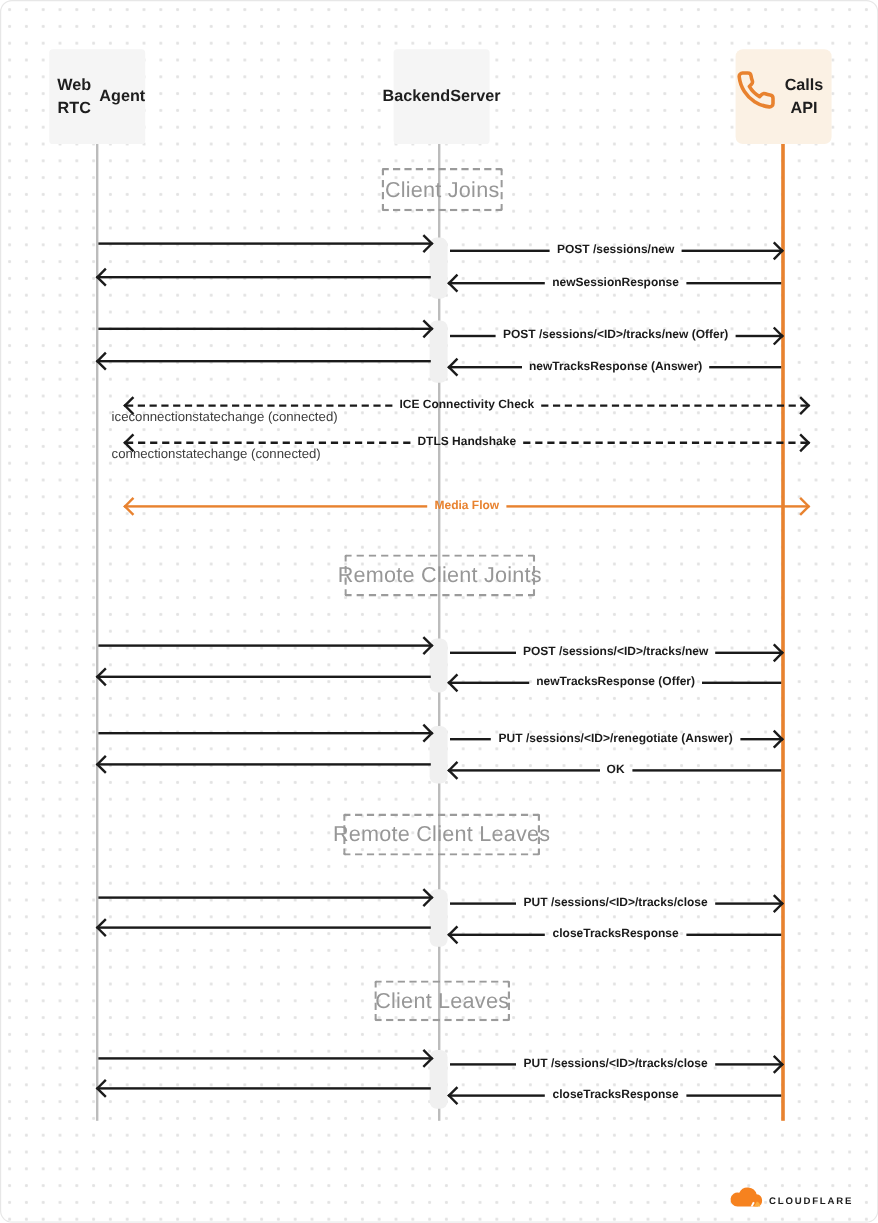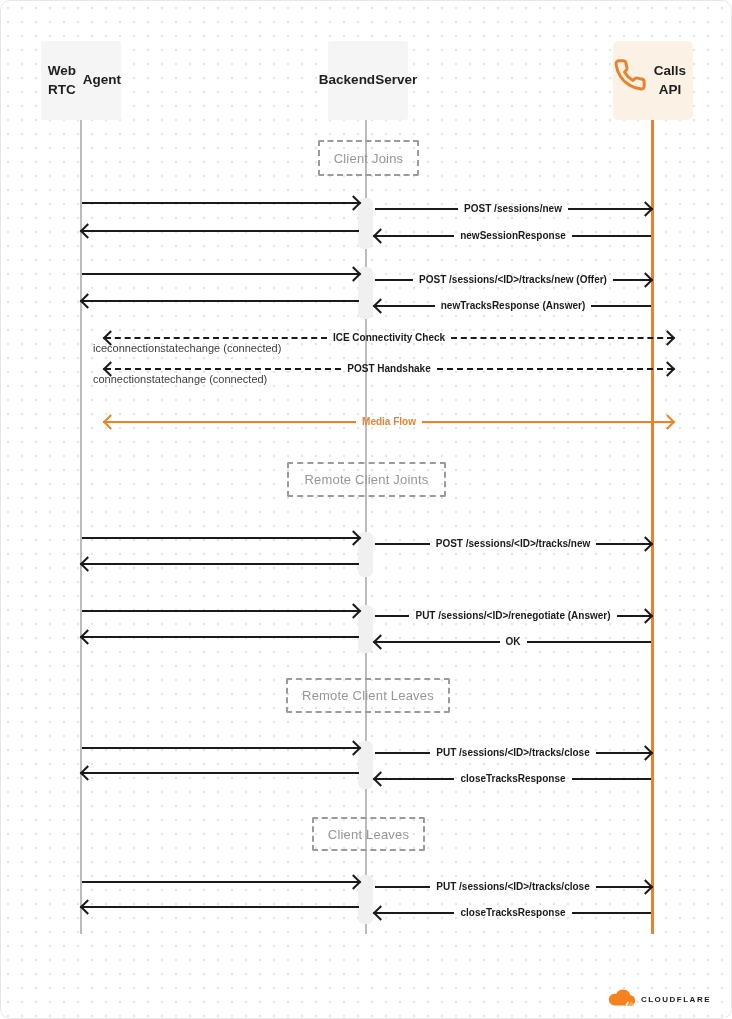--- a/index.html
+++ b/index.html
@@ -22,21 +22,21 @@
   .actor.api .phone{margin-bottom:6px;}
   
   .lifeline{position:absolute;top:119px;height:814px;width:2px;background:#bcbcbc;}
   .lifeline.orange{background:#E8822F;width:2.5px;}
   
   .activation{position:absolute;left:357px;width:15px;background:#f0f0f0;border-radius:6px;}
   
   .phase{
     position:absolute;border:2px dashed #9b9b9b;border-radius:2px;
     display:flex;align-items:center;justify-content:center;
-    font-size:13px;font-weight:500;color:#979797;letter-spacing:.2px;white-space:nowrap;
+    font-size:18px;font-weight:500;color:#979797;letter-spacing:.2px;white-space:nowrap;
   }
   
   .arrow{position:absolute;height:20px;display:flex;align-items:center;color:#1a1a1a;}
   .arrow.lane-l{left:81px;width:277px;}
   .arrow.lane-r{left:374px;width:276px;}
   .arrow.span-full{left:81px;width:568px;margin-left:23px;}
   .arrow.orange{color:#E8822F;}
   .seg{flex:1;min-width:3px;height:0;border-top:2.5px solid currentColor;}
   .seg.dash{border-top-style:dashed;}
   .albl{padding:0 6px;font-size:10px;font-weight:700;white-space:nowrap;line-height:1;}
@@ -143,21 +143,21 @@
       <span class="seg dash"></span>
       <span class="albl">ICE Connectivity Check</span>
       <span class="seg dash"></span>
       <span class="head e"></span>
   </div>
   <div class="note" style="left:92px;top:341px">iceconnectionstatechange (connected)</div>
 
   <div class="arrow span-full" style="top:358px">
     <span class="head w"></span>
       <span class="seg dash"></span>
-      <span class="albl">POST Handshake</span>
+      <span class="albl">DTLS Handshake</span>
       <span class="seg dash"></span>
       <span class="head e"></span>
   </div>
   <div class="note" style="left:92px;top:372px">connectionstatechange (connected)</div>
 
   <div class="arrow span-full orange" style="top:411px">
     <span class="head w"></span>
       <span class="seg"></span>
       <span class="albl">Media Flow</span>
       <span class="seg"></span>
@@ -166,20 +166,26 @@
 
   <div class="arrow lane-l" style="top:527px">
     <span class="seg"></span>
       <span class="head e"></span>
   </div>
   <div class="arrow lane-r" style="top:533px">
     <span class="seg"></span>
       <span class="albl">POST /sessions/&lt;ID&gt;/tracks/new</span>
       <span class="seg"></span>
       <span class="head e"></span>
+  </div>
+  <div class="arrow lane-r" style="top:558px">
+    <span class="head w"></span>
+      <span class="seg"></span>
+      <span class="albl">newTracksResponse (Offer)</span>
+      <span class="seg"></span>
   </div>
   <div class="arrow lane-l" style="top:553px">
     <span class="head w"></span>
       <span class="seg"></span>
   </div>
 
   <div class="arrow lane-l" style="top:600px">
     <span class="seg"></span>
       <span class="head e"></span>
   </div>

